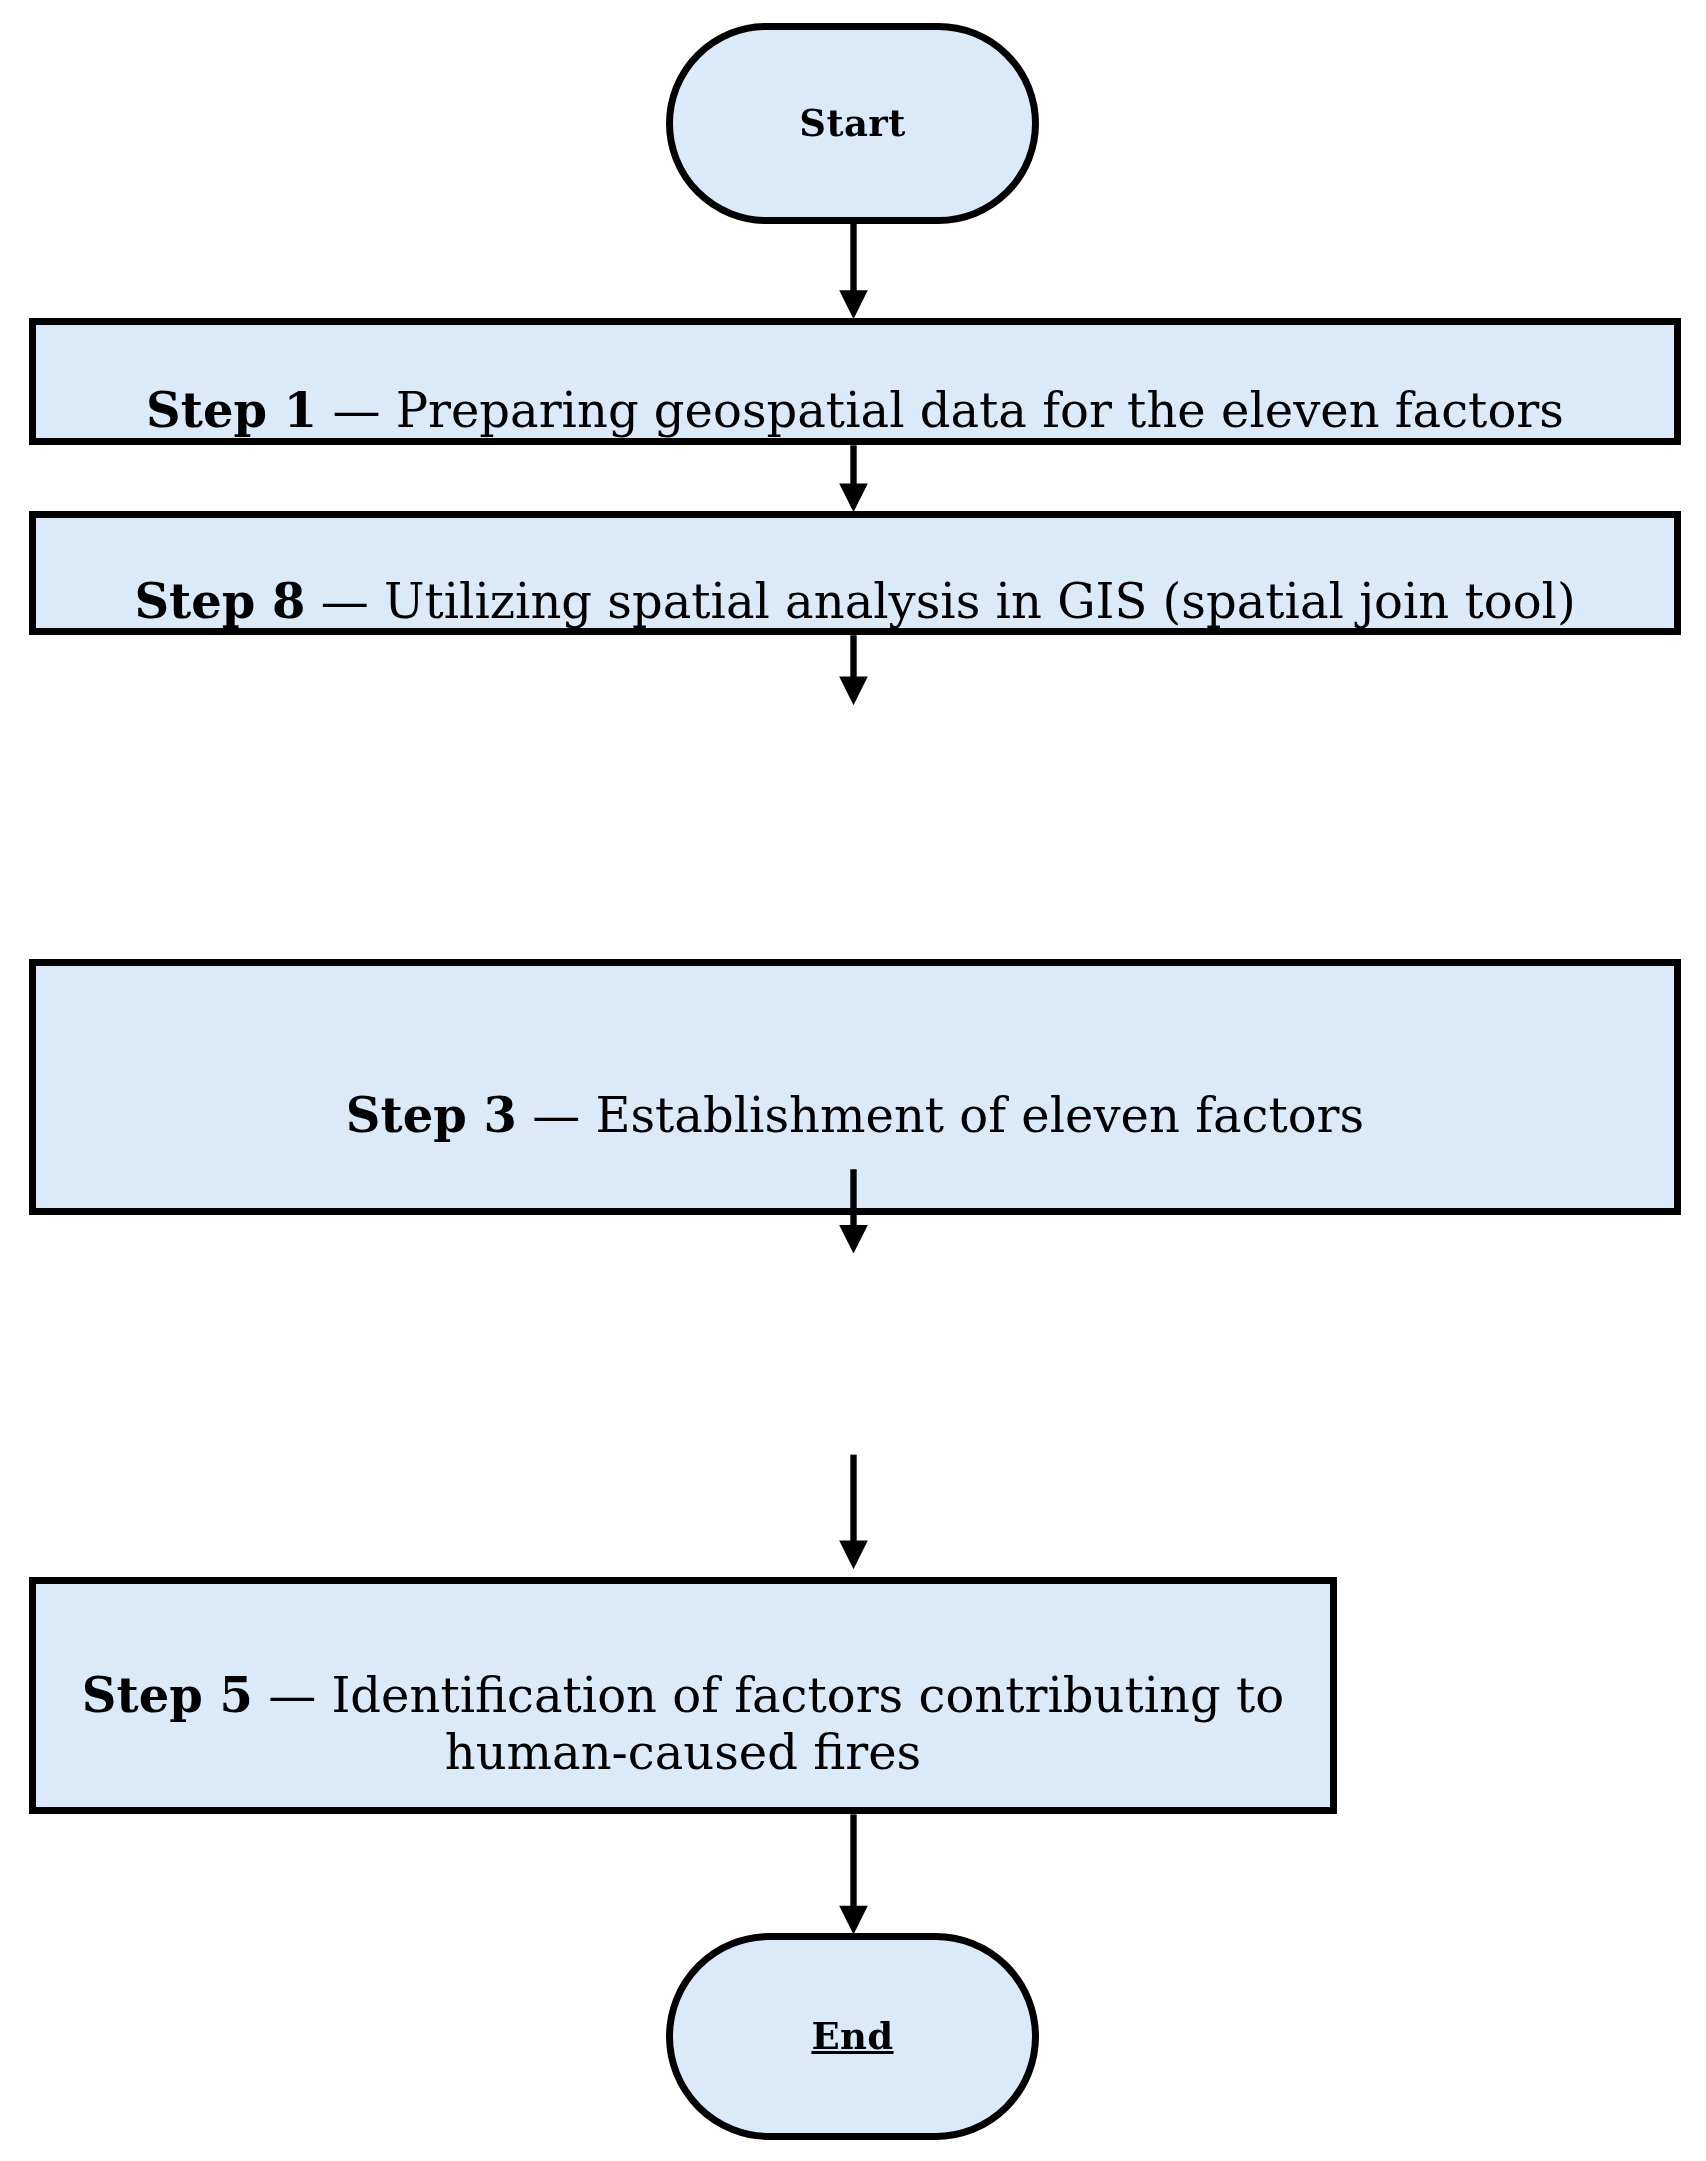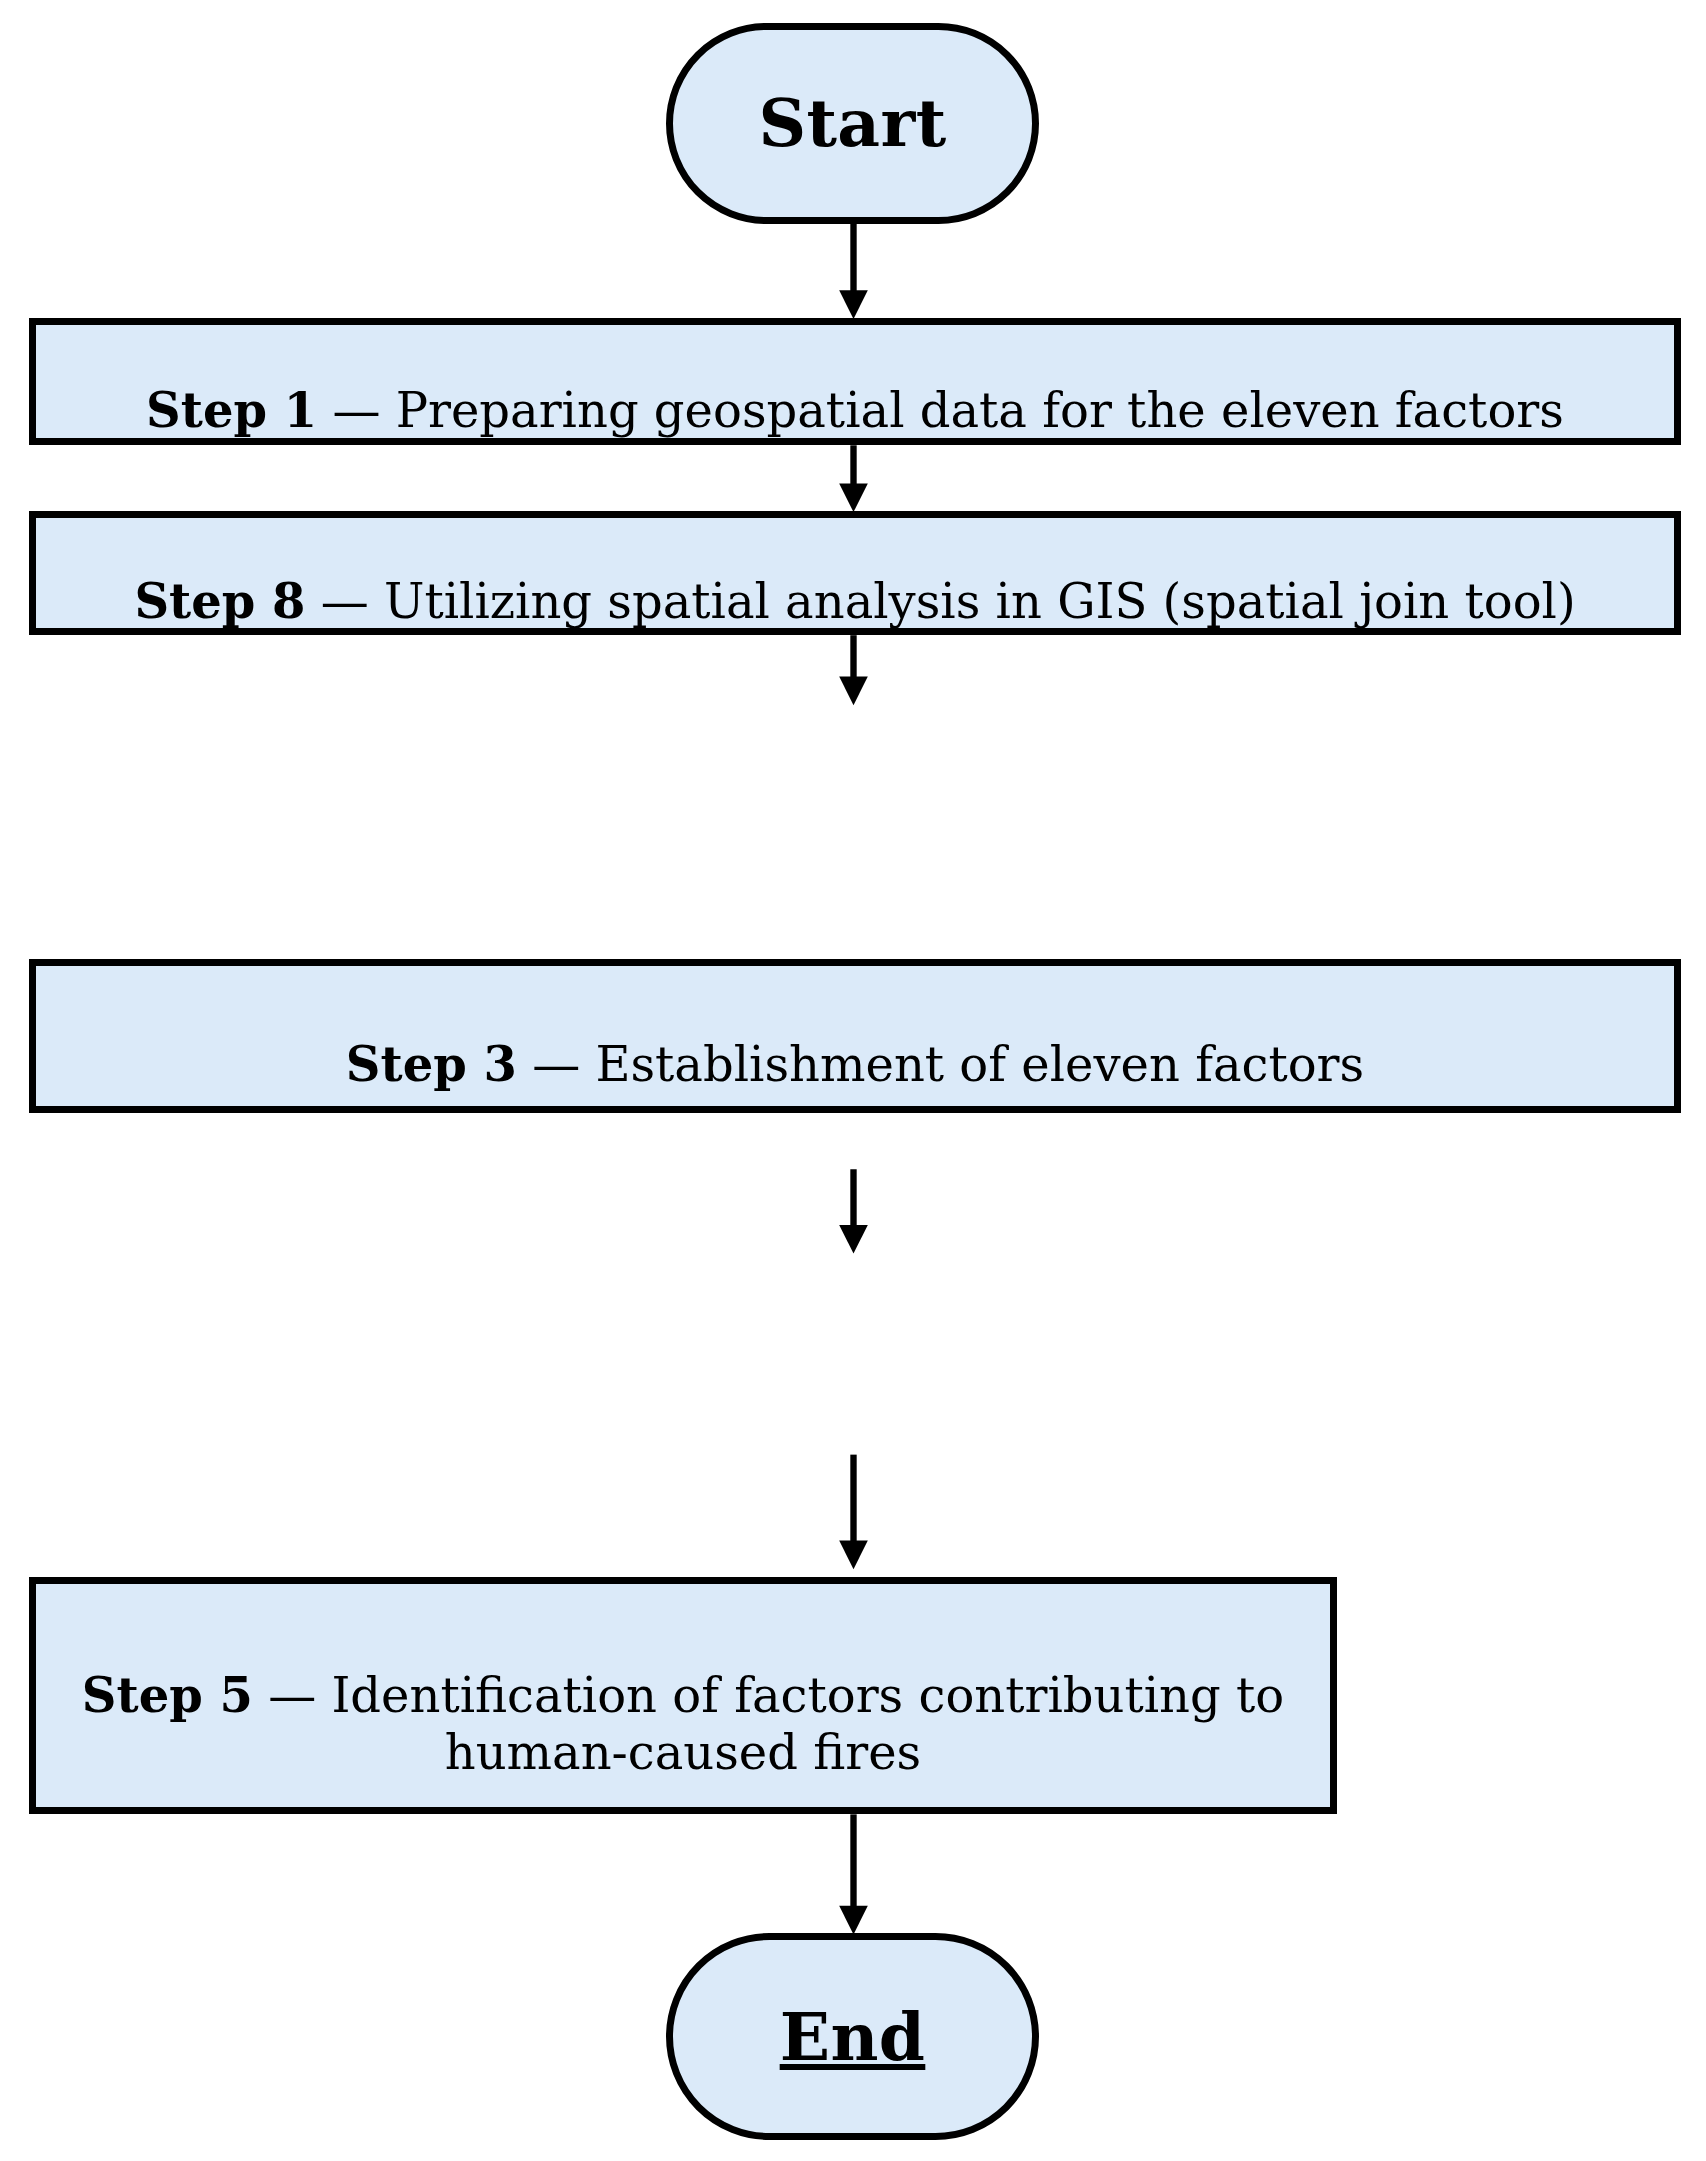--- a/index.html
+++ b/index.html
@@ -24,21 +24,21 @@
     box-sizing: border-box;
     background: var(--fill, #dbeaf9);
     border: 7.2px solid #000000;
     border-radius: 801px;
     display: flex;
     align-items: center;
     justify-content: center;
   }
   .terminator .term-label {
     font-weight: bold;
-    font-size: 66px;
+    font-size: 37px;
     line-height: 1;
     color: #000000;
     letter-spacing: 0.4px;
   }
 
   
   .process {
     position: absolute;
     box-sizing: border-box;
     background: var(--fill, #dbeaf9);
@@ -108,21 +108,21 @@
     </div>
   </div>
 
   <div class="connector" style="left:836px; top:635px; width:35px; height:72px;">
     <svg width="35" height="72" viewBox="0 0 44 90" aria-hidden="true">
       <rect x="18" y="0" width="8" height="56" fill="#000000"></rect>
       <polygon points="4,52 40,52 22,88" fill="#000000"></polygon>
     </svg>
   </div>
 
-  <div class="process" style="left: 29px; top: 959px; width: 1652px; height: 154px; align-items: center; --fill: #dbeaf9;">
+  <div class="process" style="left: 29px; top: 959px; width: 1652px; height: 256px; align-items: center; --fill: #dbeaf9;">
     <div class="proc-text">
       <span class="step-tag">Step 3</span><span class="dash"> — </span><span class="step-body">Establishment of eleven factors</span>
     </div>
   </div>
 
   <div class="connector" style="left:836px; top:1169px; width:35px; height:88px;">
     <svg width="35" height="88" viewBox="0 0 44 110" aria-hidden="true">
       <rect x="18" y="0" width="8" height="74" fill="#000000"></rect>
       <polygon points="4,70 40,70 22,106" fill="#000000"></polygon>
     </svg>

